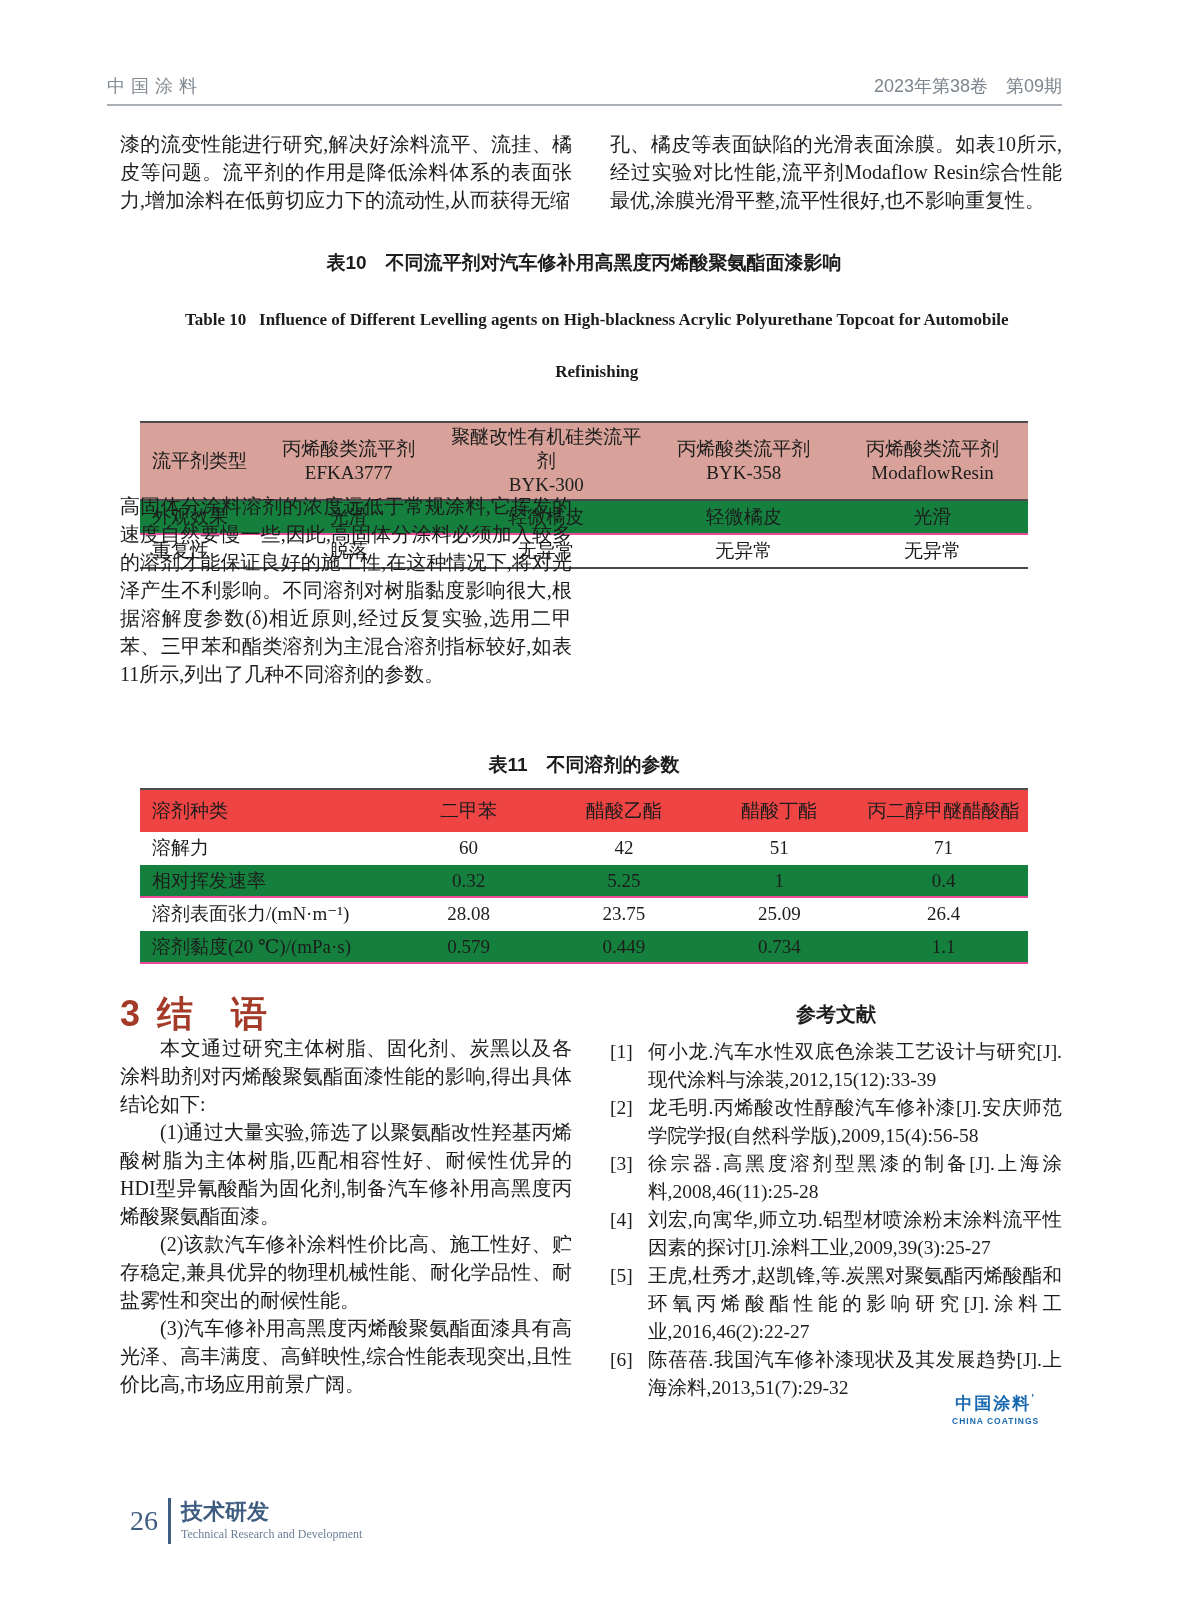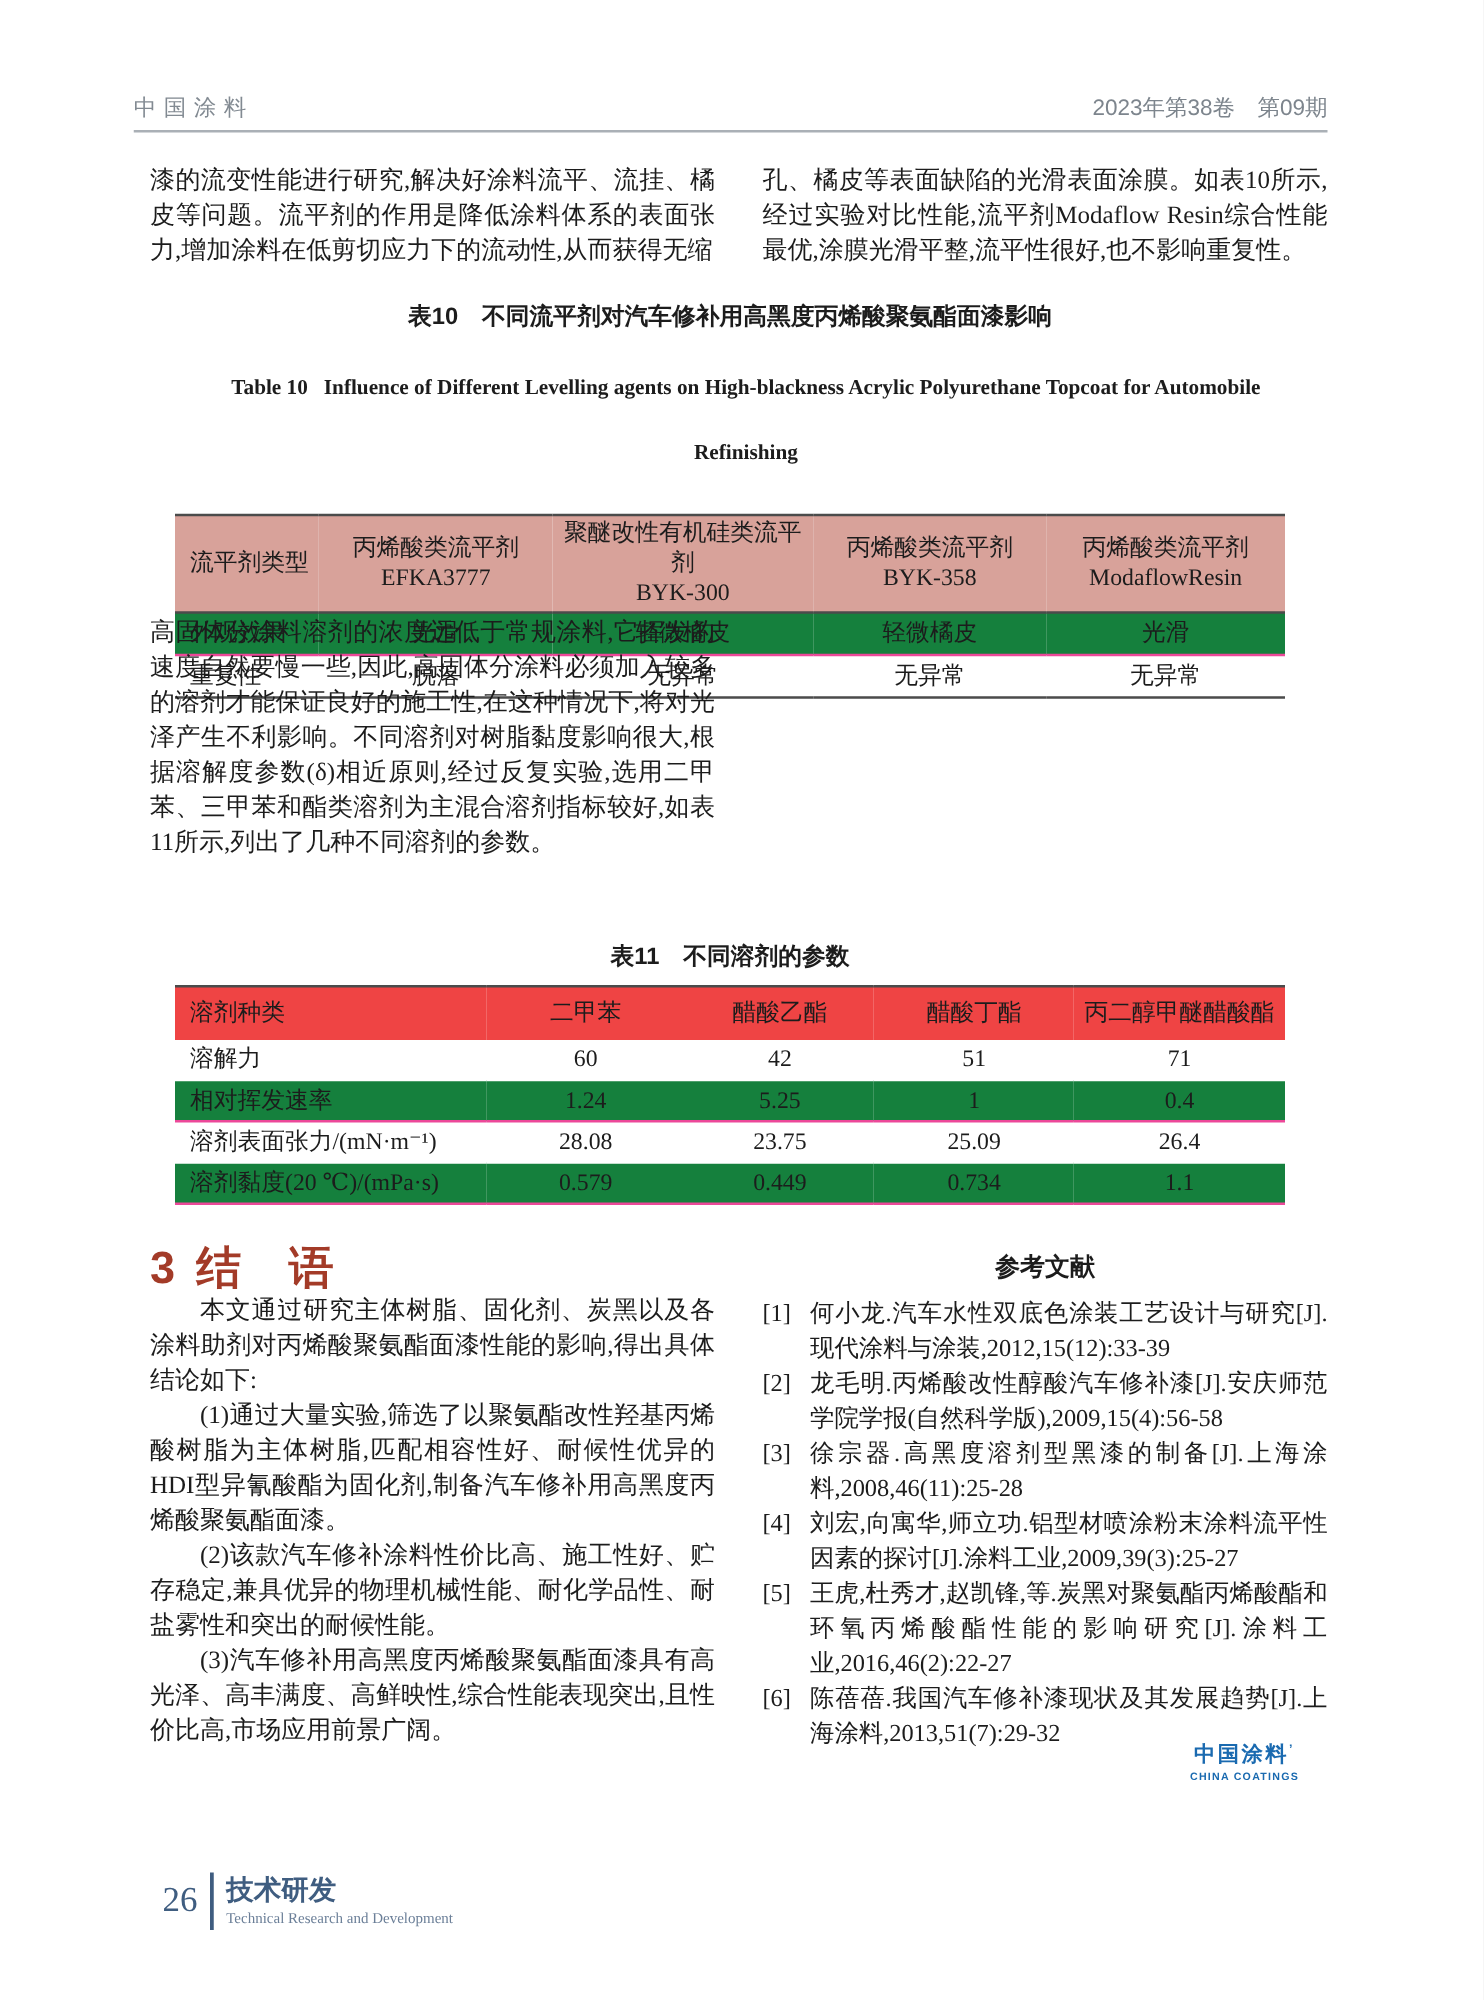--- a/index.html
+++ b/index.html
@@ -72,21 +72,21 @@
 
   <div class="twocol" style="top:130px;">
     <div class="col">
       <p class="para-plain">漆的流变性能进行研究,解决好涂料流平、流挂、橘皮等问题。流平剂的作用是降低涂料体系的表面张力,增加涂料在低剪切应力下的流动性,从而获得无缩</p>
     </div>
     <div class="col">
       <p class="para-plain">孔、橘皮等表面缺陷的光滑表面涂膜。如表10所示,经过实验对比性能,流平剂Modaflow Resin综合性能最优,涂膜光滑平整,流平性很好,也不影响重复性。</p>
     </div>
   </div>
 
-  <div class="tblock" style="top:240px;">
+  <div class="tblock" style="top:250px;">
     <div class="cap-zh">表10　不同流平剂对汽车修补用高黑度丙烯酸聚氨酯面漆影响</div>
     <div class="cap-en">
       <span>Table 10   Influence of Different Levelling agents on High-blackness Acrylic Polyurethane Topcoat for Automobile</span><br>
       <span>Refinishing</span>
     </div>
     <table class="dtable t10">
       <colgroup>
           <col style="width:13%">
           <col style="width:21%">
           <col style="width:23.5%">
@@ -145,21 +145,21 @@
       </tr>
       <tr class="drow">
         <td>溶解力</td>
         <td>60</td>
         <td>42</td>
         <td>51</td>
         <td>71</td>
       </tr>
       <tr class="drow shade">
         <td>相对挥发速率</td>
-        <td>1.24</td>
+        <td>0.32</td>
         <td>5.25</td>
         <td>1</td>
         <td>0.4</td>
       </tr>
       <tr class="drow">
         <td>溶剂表面张力/(mN·m⁻¹)</td>
         <td>28.08</td>
         <td>23.75</td>
         <td>25.09</td>
         <td>26.4</td>

